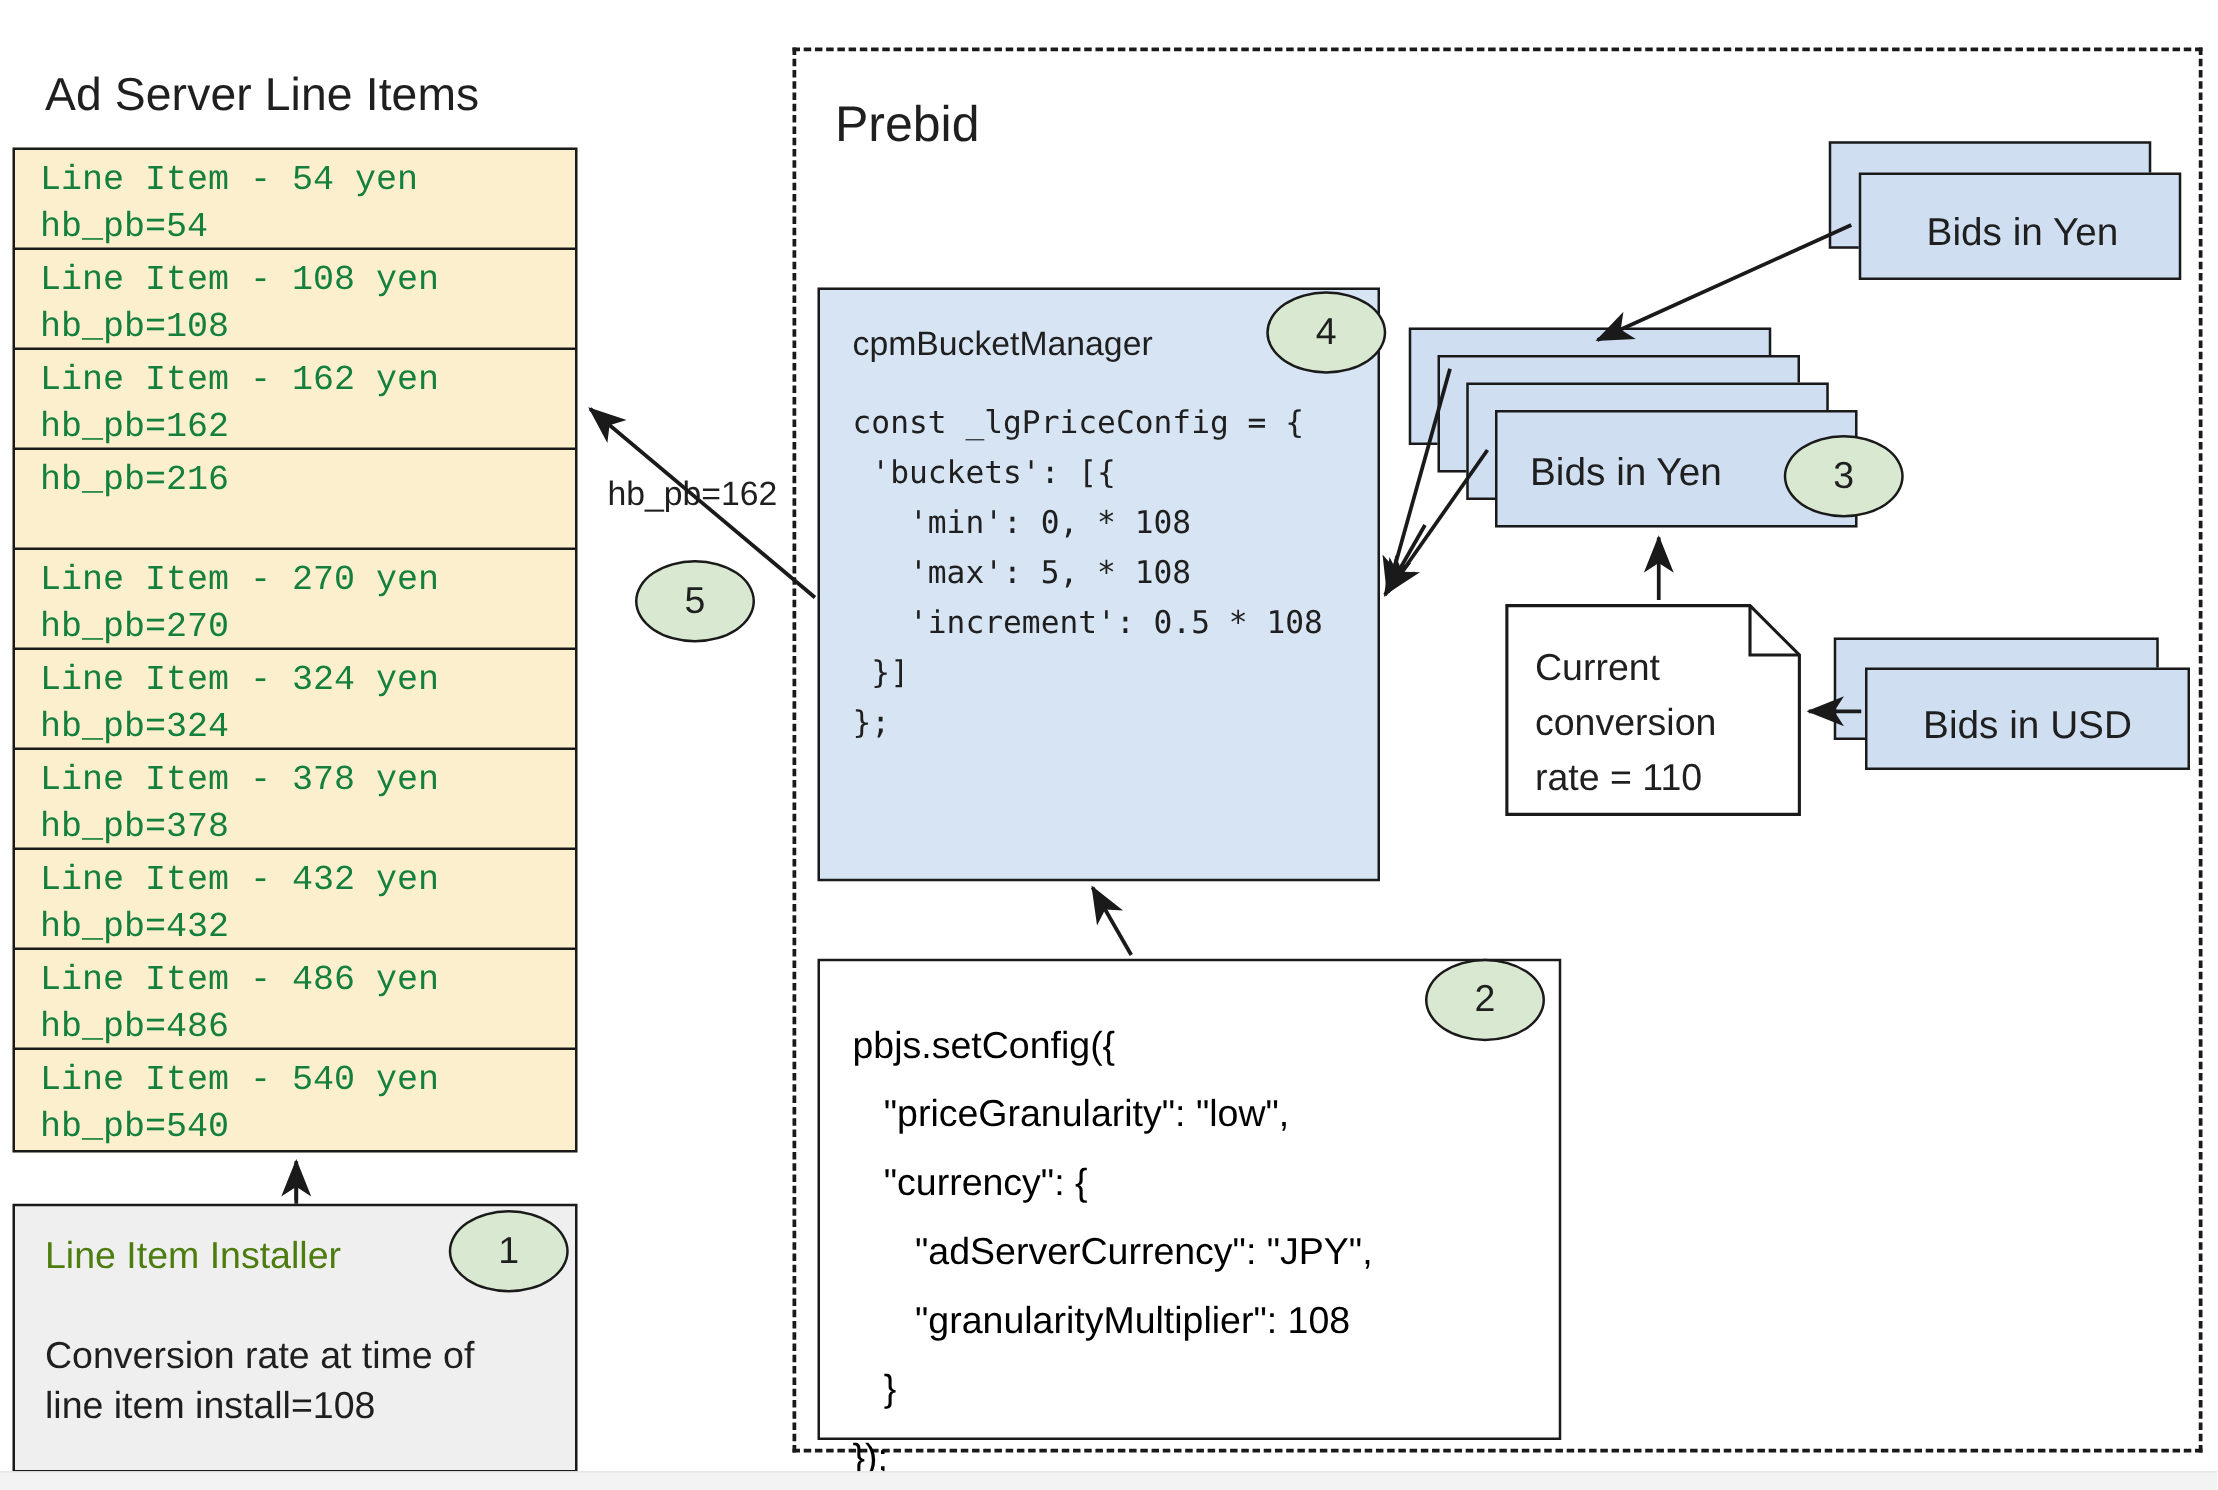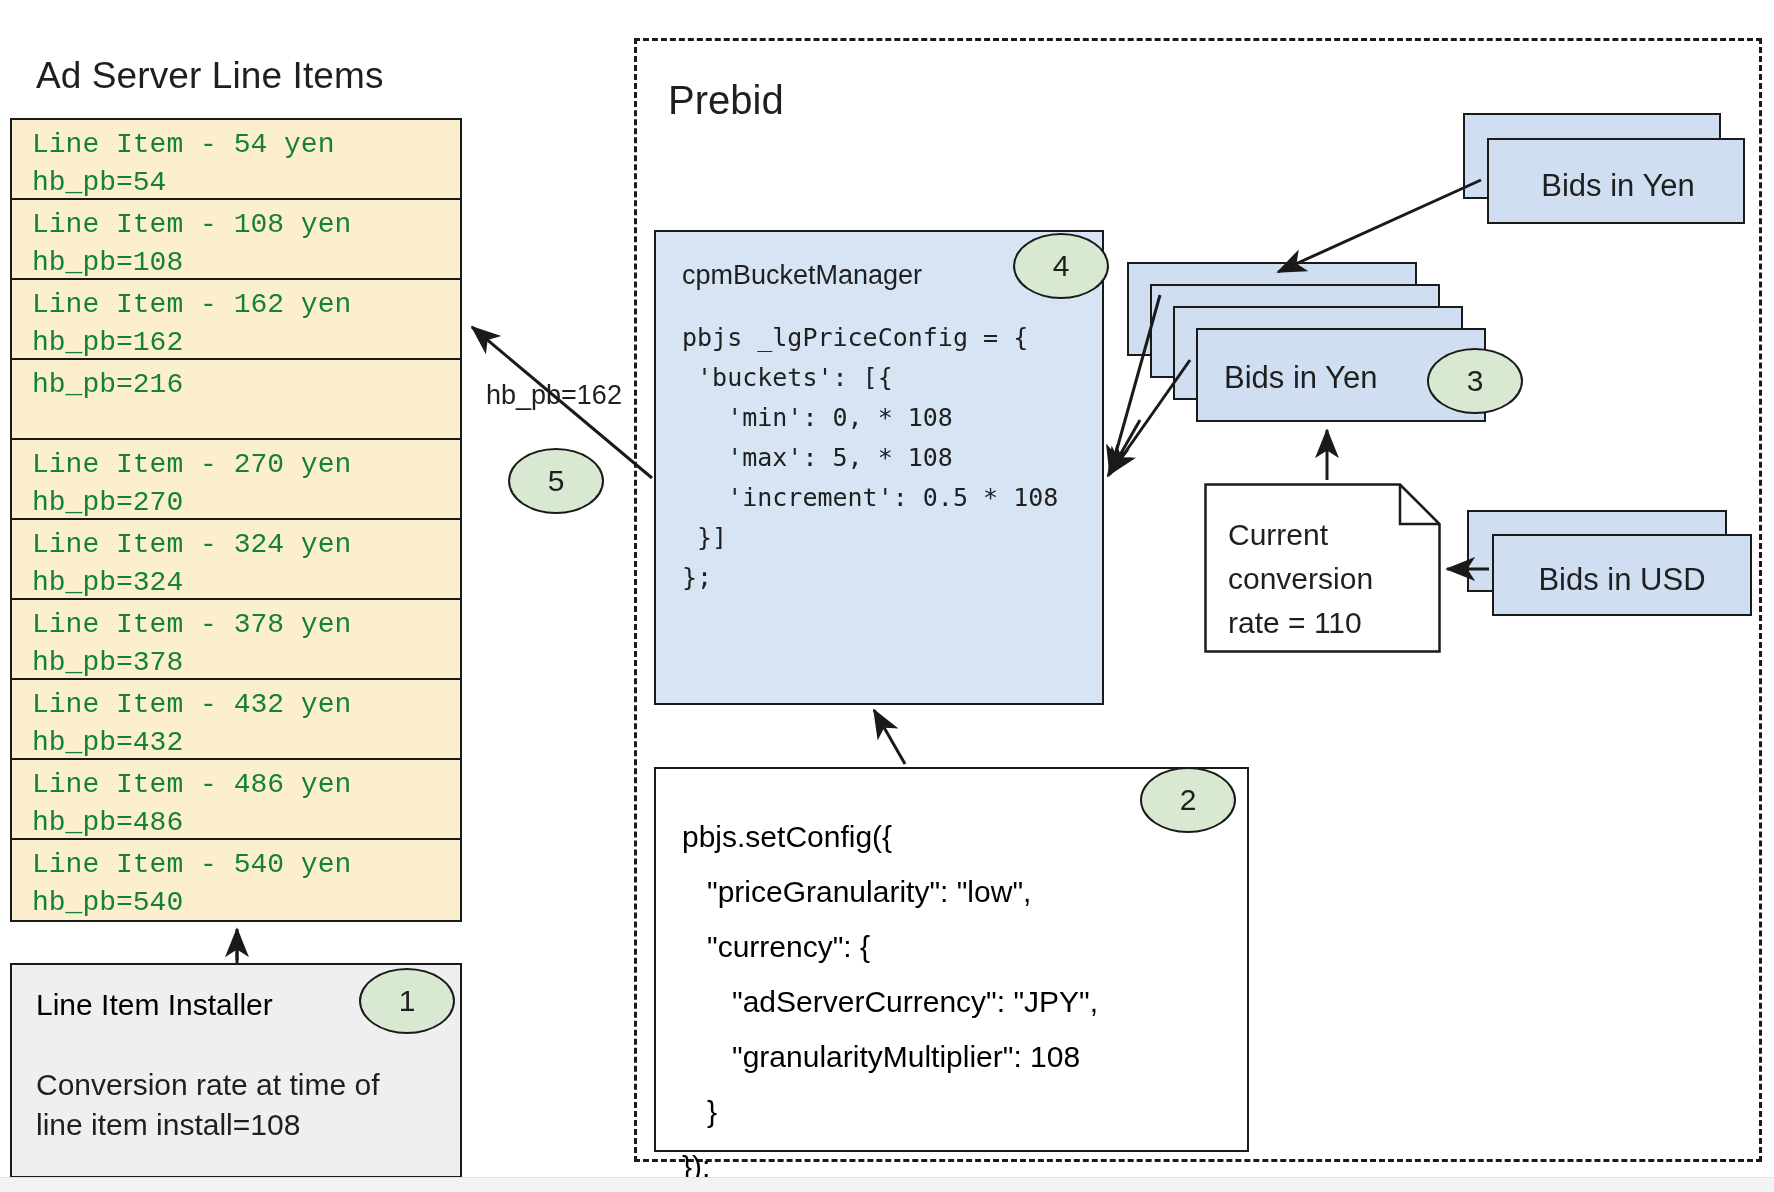--- a/index.html
+++ b/index.html
@@ -65,21 +65,21 @@
 
   .installer-box {
     border: 2.5px solid #1a1a1a;
     background: #efefef;
     box-sizing: border-box;
     padding: 22px 0 0 24px;
   }
   .installer-title {
     font-size: 30px;
     line-height: 36px;
-    color: #000000;
+    color: #4d7c0f;
     white-space: nowrap;
   }
   .installer-note {
     font-size: 30px;
     line-height: 40px;
     color: #1f1f1f;
     margin-top: 42px;
   }
 
   
@@ -228,21 +228,21 @@
 
   <div class="abs installer-box" style="left:10px; top:963px; width:452px; height:215px;">
     <div class="installer-title">Line Item Installer</div>
     <div class="installer-note" style="white-space:pre;">Conversion rate at time of
 line item install=108</div>
   </div>
   <div class="abs step" style="left:359px; top:968px; width:96px; height:66px;">1</div>
 
   <div class="abs code-box-blue" style="left:654px; top:230px; width:450px; height:475px;">
     <div class="mono-head">cpmBucketManager</div>
-    <div class="mono-code" style="margin-top:26px;"><span>pbjs _lgPriceConfig = {</span>
+    <div class="mono-code" style="margin-top:26px;"><span>const _lgPriceConfig = {</span>
 <span> 'buckets': [{</span>
 <span>   'min': 0, * 108</span>
 <span>   'max': 5, * 108</span>
 <span>   'increment': 0.5 * 108</span>
 <span> }]</span>
 <span>};</span></div>
   </div>
   <div class="abs step" style="left:1013px; top:233px; width:96px; height:66px;">4</div>
 
   <div class="abs code-box-white" style="left:654px; top:767px; width:595px; height:385px;">

